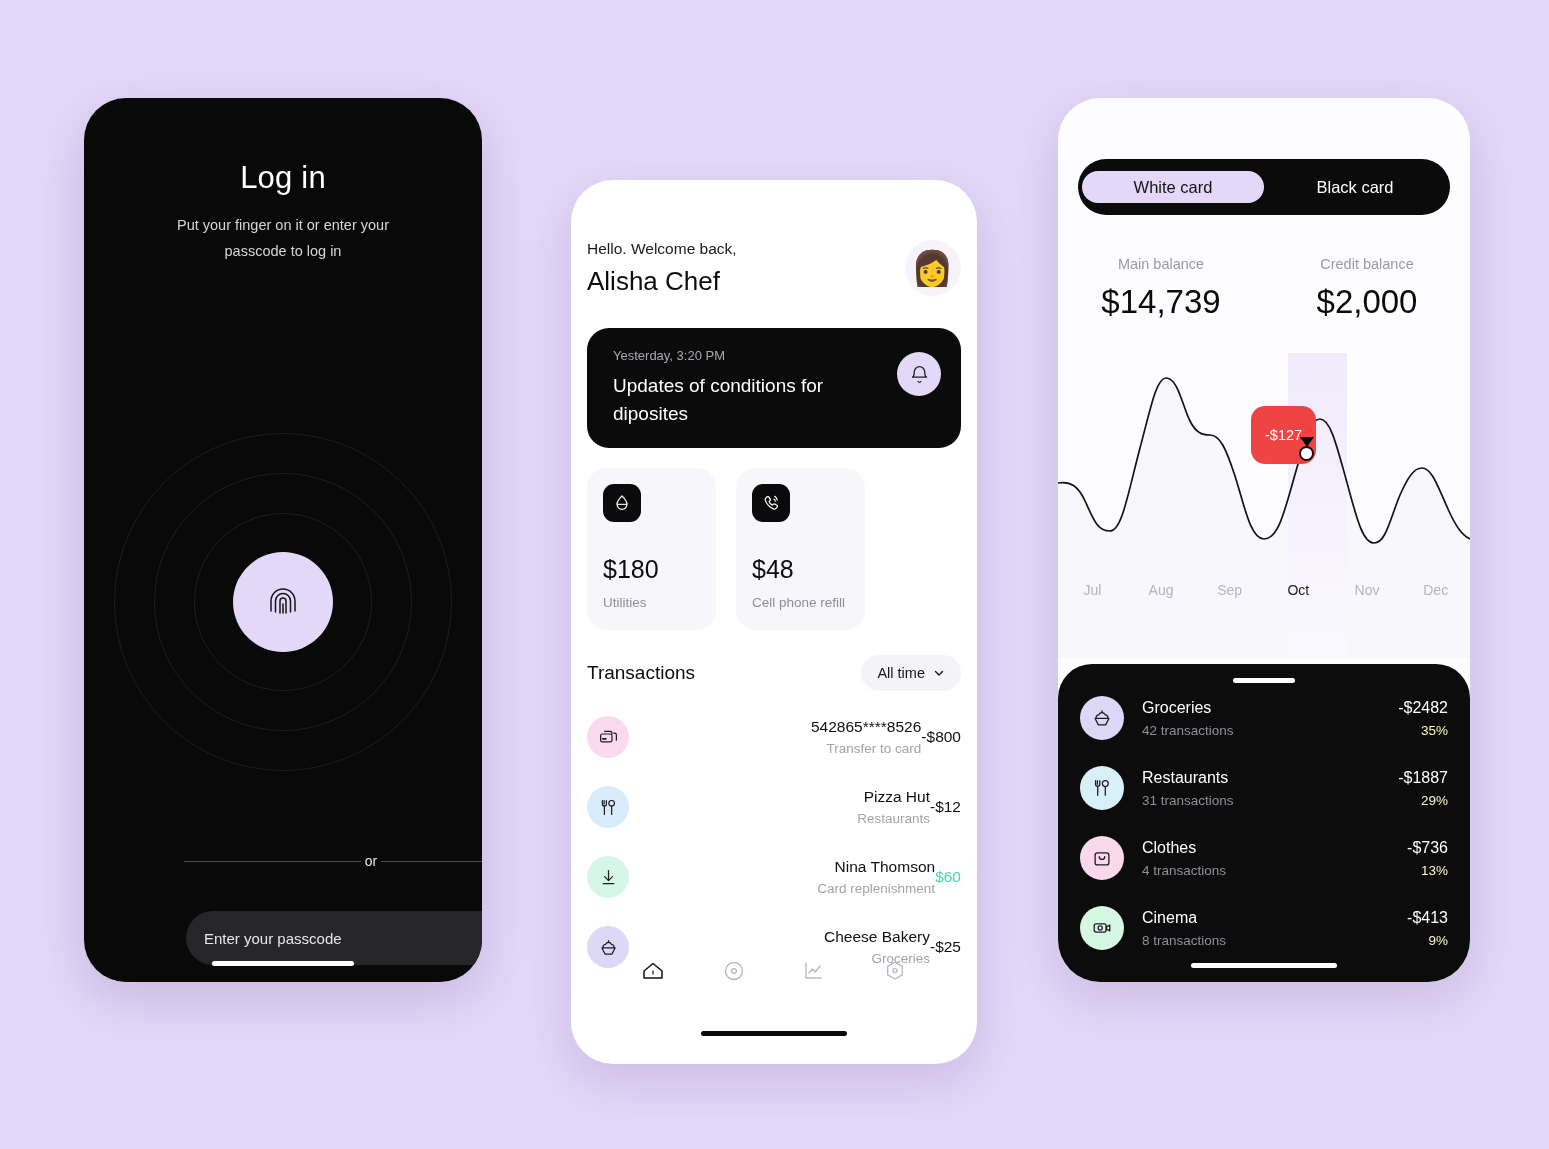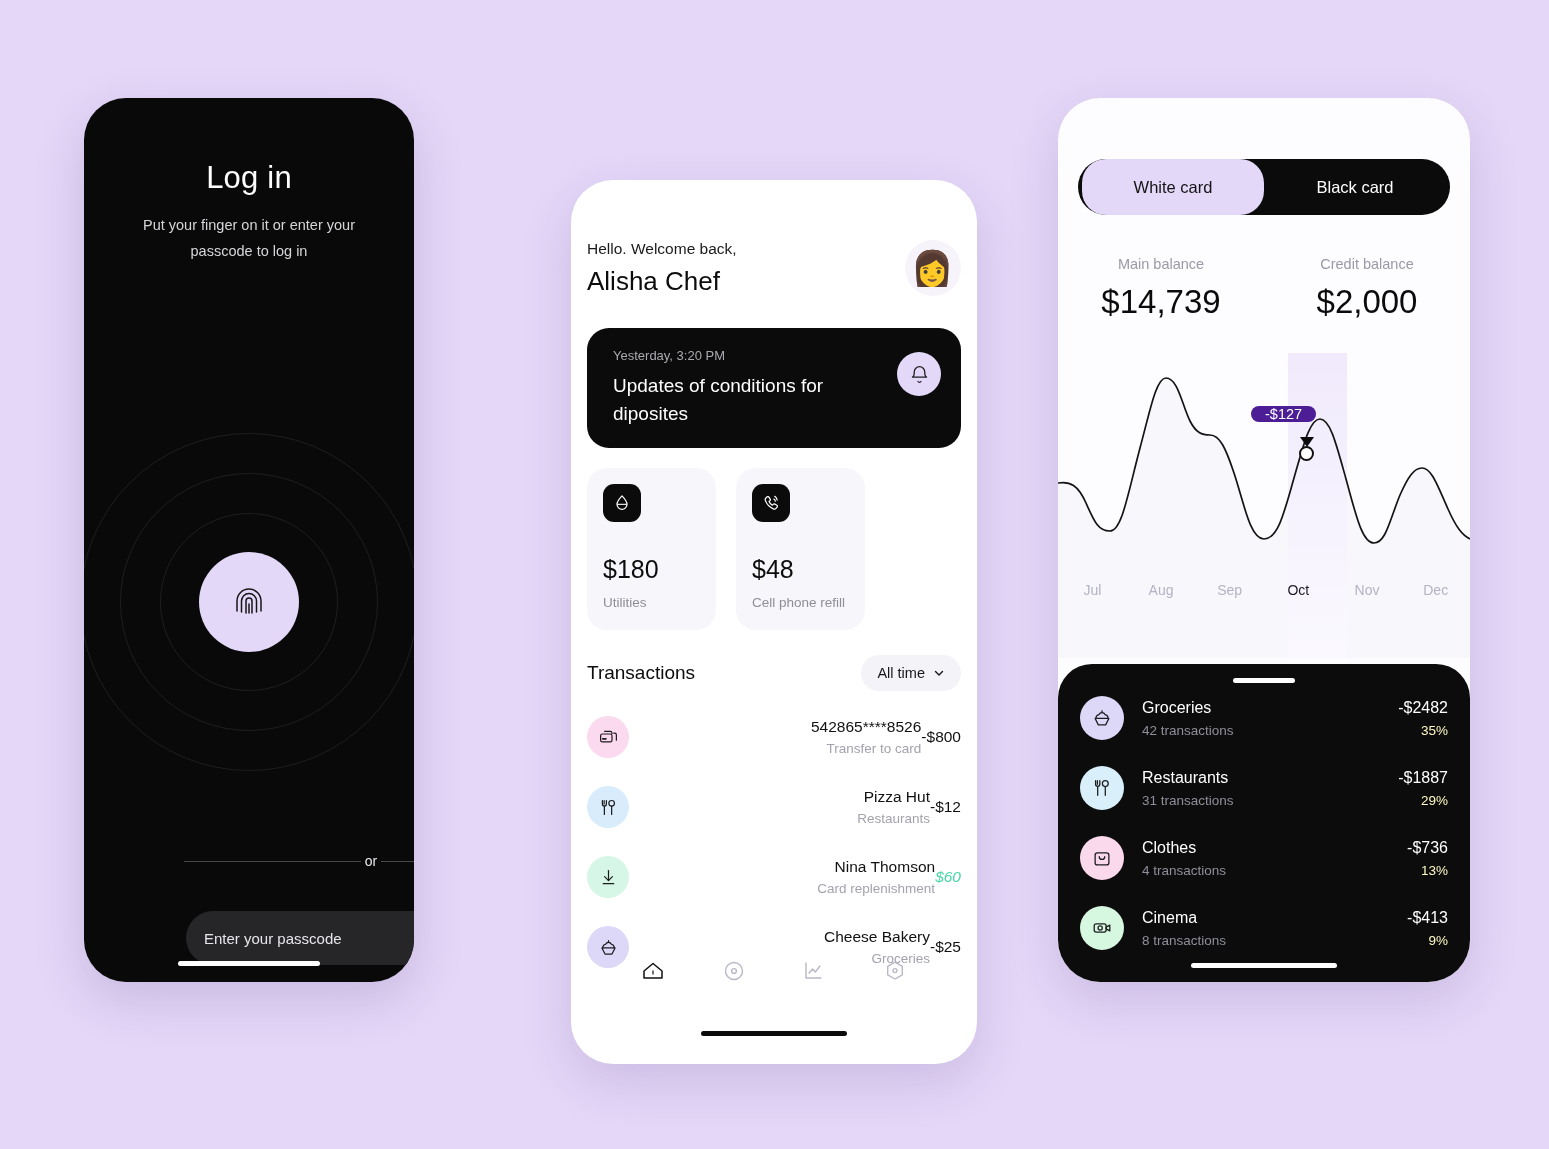--- a/index.html
+++ b/index.html
@@ -9,21 +9,21 @@
     font-family: "Liberation Sans", sans-serif;
     overflow: hidden;
   }
   .stage { position: relative; width: 1549px; height: 1149px; }
 
   
   .phone { position: absolute; border-radius: 42px; overflow: hidden; }
 
   
   #phone-login {
-    left: 84px; top: 98px; width: 330px; height: 884px;
+    left: 84px; top: 98px; width: 398px; height: 884px;
     background: #090909;
     box-shadow: 0 18px 50px rgba(80,50,130,.18);
   }
   .login-title {
     margin-top: 62px; text-align: center;
     font-size: 31px; color: #fff; font-weight: 400; letter-spacing: .2px;
   }
   .login-sub {
     margin: 16px auto 0; width: 240px; text-align: center;
     font-size: 14.5px; line-height: 1.8; color: #d6d6da; font-weight: 400;
@@ -119,42 +119,42 @@
     padding: 0 16px; font-size: 14.5px; color: #17171a; cursor: pointer;
     display: flex; align-items: center; gap: 8px; font-family: "Liberation Sans", sans-serif;
   }
   .tx-list { position: absolute; left: 16px; top: 522px; width: 374px; }
   .tx-row { display: flex; align-items: center; height: 70px; }
   .tx-ic { width: 42px; height: 42px; border-radius: 50%; display:flex; align-items:center; justify-content:center; flex:0 0 auto; }
   .tx-mid { flex: 1; padding-left: 17px; text-align: right; }
   .tx-name { font-size: 15.5px; color: #111; }
   .tx-sub { font-size: 13.5px; color: #a3a2ae; margin-top: 5px; }
   .tx-amt { font-size: 15.5px; color: #111; }
-  .tx-amt.pos { color: #47d6a6; font-style: italic; }
+  .tx-amt.pos { color: #47d6a6; }
   .nav-bar {
     position: absolute; left: 0; bottom: 74px; width: 100%;
     display: flex; align-items: center; justify-content: space-around;
     padding: 0 42px;
   }
   .nav-btn { background: none; border: none; cursor: pointer; padding: 6px; display:flex; }
 
   
   #phone-stats {
     left: 1058px; top: 98px; width: 412px; height: 884px;
     background: #fdfcff;
     box-shadow: 0 18px 50px rgba(80,50,130,.16);
     overflow: visible;
   }
   .seg-toggle {
     position: absolute; left: 20px; top: 61px; width: 372px; height: 56px;
     background: #0b0b0b; border-radius: 28px; display: flex; align-items: center;
     padding: 4px; z-index: 4;
   }
   .seg {
-    flex: 1; height: 56px; border-radius: 24px; border: none; cursor: pointer;
+    flex: 1; height: 32px; border-radius: 24px; border: none; cursor: pointer;
     font-size: 16.5px; font-family: "Liberation Sans", sans-serif;
     background: transparent; color: #fff;
   }
   .seg.active { background: #e3d8f8; color: #141414; }
   .bal-row {
     position: absolute; left: 0; top: 158px; width: 100%;
     display: flex;
   }
   .bal-col { flex: 1; text-align: center; }
   .bal-lbl { font-size: 14.5px; color: #9a9aa6; }
@@ -163,22 +163,22 @@
   .chart-months {
     position: absolute; left: 0; top: 484px; width: 412px; height: 30px;
     display: flex;
   }
   .month { flex: 1; text-align: center; font-size: 14px; color: #b4b3c2; }
   .month.active { color: #1b1b1f; }
   .tooltip {
     position: absolute; left: 1251px; top: 406px; width: 0; height: 0; z-index: 6;
   }
   .tip-bubble {
-    position: absolute; left: 0; top: 0; background: #4c1d95; color: #fff;
-    font-size: 14.5px; padding: 0 14px; border-radius: 14px; white-space: nowrap;
+    position: absolute; left: 0; top: 0; background: #ef4444; color: #fff;
+    font-size: 14.5px; padding: 21px 14px; border-radius: 14px; white-space: nowrap;
   }
   .tip-tail {
     position: absolute; left: 49px; top: 31px; width: 0; height: 0;
     border-left: 7px solid transparent; border-right: 7px solid transparent;
     border-top: 10px solid #0b0b0b;
   }
   .tip-dot {
     position: absolute; left: 48px; top: 40px; width: 15px; height: 15px;
     border-radius: 50%; background: #fff; border: 2px solid #111;
   }

